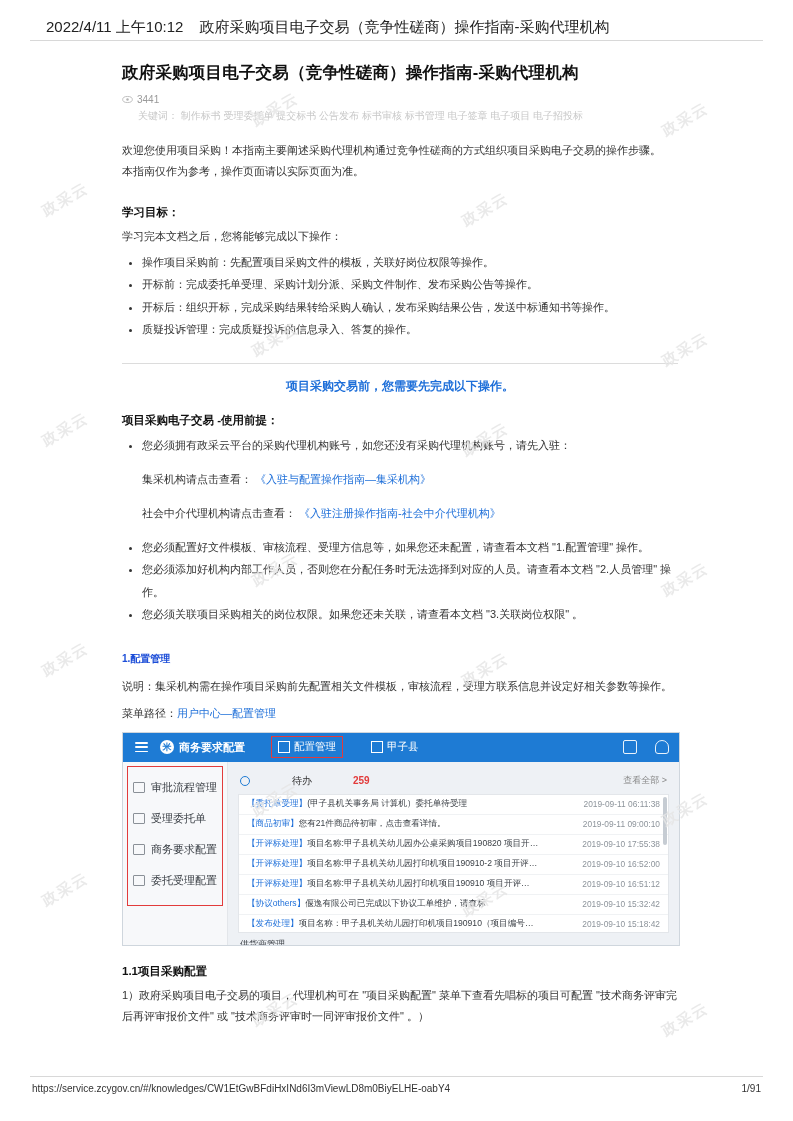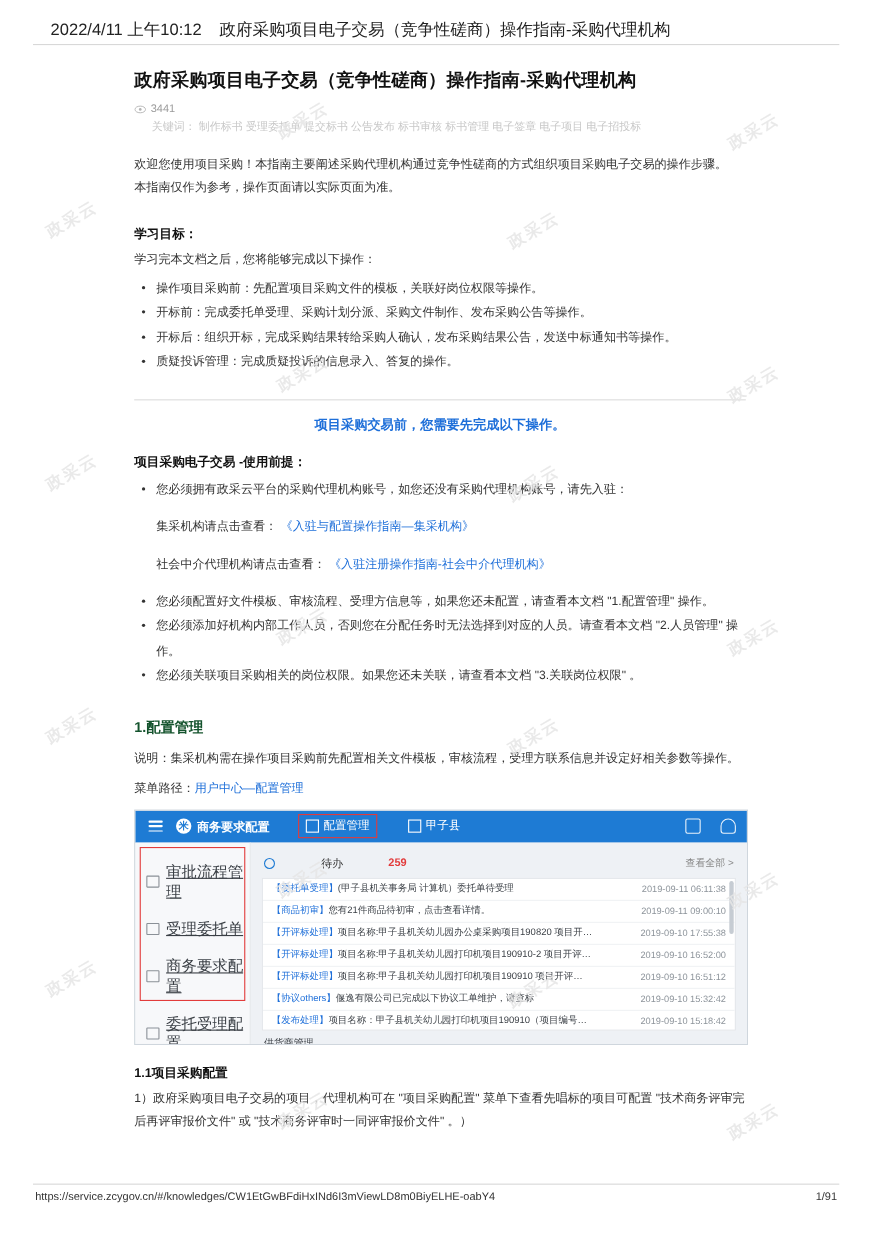--- a/index.html
+++ b/index.html
@@ -153,23 +153,23 @@
   .blue-link {
     color: #1e6fd9;
   }
   .sub-line {
     font-size: 11px;
     line-height: 2.1;
     color: #333;
     margin-left: 20px;
   }
   h3.num-head {
-    font-size: 13px;
-    font-weight: bold;
-    color: #14532d;
+    font-size: 10px;
+    font-weight: bold;
+    color: #1d4ed8;
     margin: 26px 0 10px 0;
   }
   .menu-path {
     font-size: 11px;
     line-height: 1.9;
     margin: 6px 0 8px 0;
     color: #333;
   }
   
   .shot {
@@ -265,24 +265,23 @@
     width: 104px;
     background: #f7f8fa;
     border-right: 1px solid #e3e6ea;
     padding-top: 10px;
     position: relative;
   }
   .side-item {
     display: flex;
     align-items: center;
     gap: 6px;
-    font-size: 14px;
+    font-size: 11px;
     color: #3a3f45;
     padding: 8px 6px 8px 10px;
-    text-decoration: underline;
   }
   .side-ico {
     width: 10px;
     height: 9px;
     border: 1px solid #8a9097;
     border-radius: 1px;
     flex: none;
   }
   .side-redbox {
     position: absolute;

